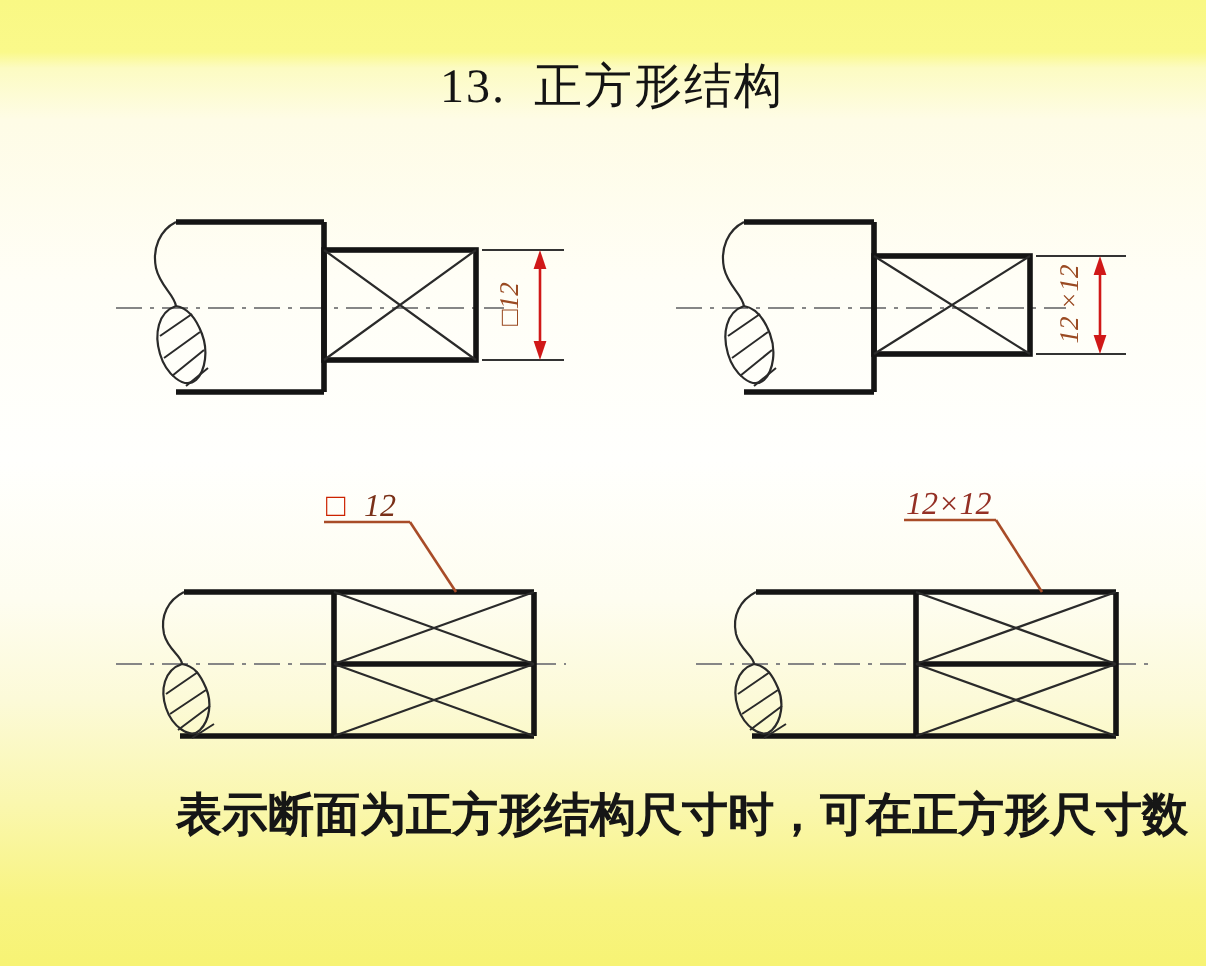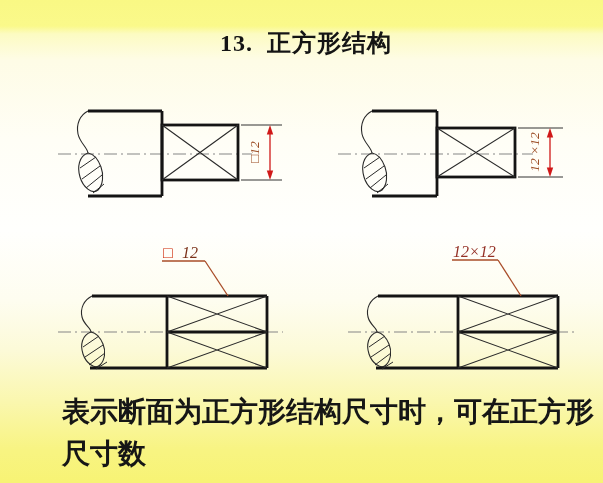--- a/index.html
+++ b/index.html
@@ -8,26 +8,26 @@
     width:603px;height:483px;
     overflow:hidden;
     font-family:"Liberation Serif","DejaVu Serif",serif;
     background:linear-gradient(to bottom,
       #f9f884 0px, #faf98a 26px, #fcfbc2 34px, #fefce6 60px,
       #fffef6 140px, #fffffd 230px, #fefdf0 300px, #fcfad8 350px,
       #faf7ae 402px, #f8f482 450px, #f7f374 483px);
   }
   .title{
     position:absolute;left:220px;top:27px;
-    font-size:24px;font-weight:bold;color:#141414;
+    font-size:24px;font-weight:normal;color:#141414;
     white-space:pre;letter-spacing:1px;
   }
   .caption{
     position:absolute;left:28px;top:391px;width:566px;
-    font-size:28px;font-weight:bold;color:#161616;line-height:1.5;
+    font-size:23px;font-weight:bold;color:#161616;line-height:1.5;text-align:right;
   }
   .caption .l1{padding-left:34px;}
   svg{position:absolute;overflow:visible;}
   .thick{stroke:#141414;stroke-width:2.8;fill:none;}
   .thin{stroke:#2a2a2a;stroke-width:1.1;fill:none;}
   .hatch{stroke:#2a2a2a;stroke-width:1;fill:none;}
   .cl{stroke:#868686;stroke-width:1.1;fill:none;stroke-dasharray:13 4 2 4;}
   .ext{stroke:#333;stroke-width:1;fill:none;}
   .dim{stroke:#d01818;stroke-width:1.3;fill:none;}
   .arrow{fill:#d01818;stroke:none;}

